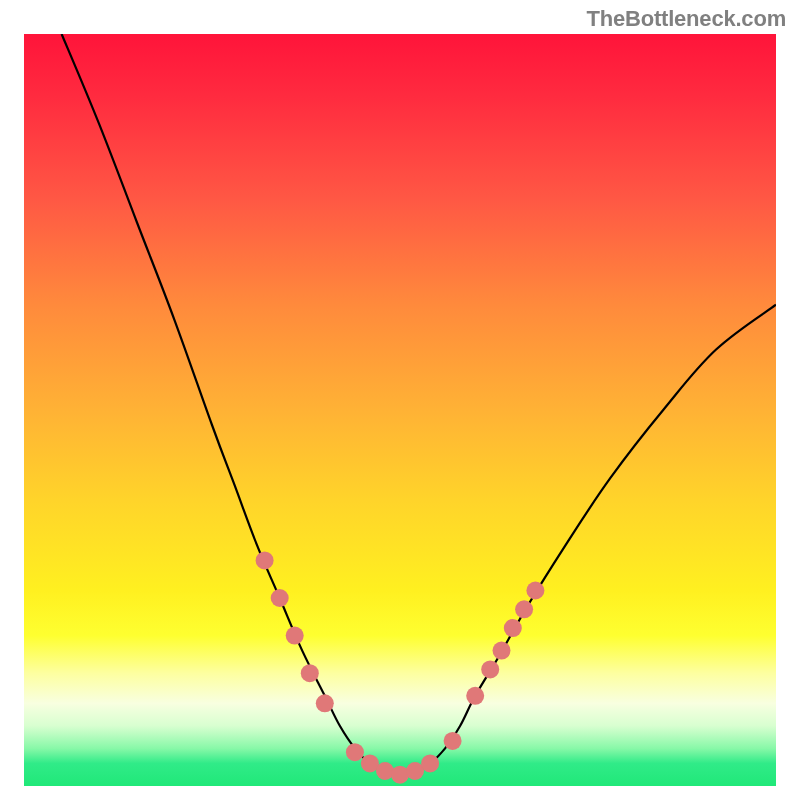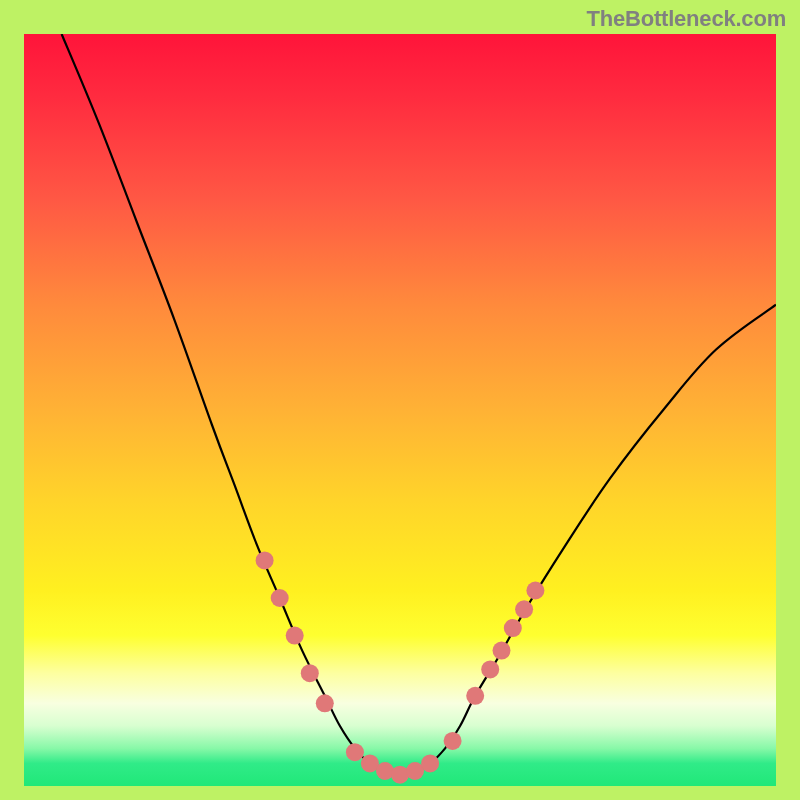--- a/index.html
+++ b/index.html
@@ -1,21 +1,21 @@
 <!DOCTYPE html>
 <html><head>
 <meta charset="utf-8">
 <style>
   * { margin: 0; padding: 0; box-sizing: border-box; }
   html, body { width: 800px; height: 800px; overflow: hidden; background: #000; }
   .frame {
     position: absolute;
     top: 0; left: 0;
     width: 800px; height: 800px;
-    background: #bef264;
+    background: #ffffff;
   }
   .plot {
     position: absolute;
     top: 34px;
     left: 24px;
     width: 752px;
     height: 752px;
   }
   .gradient-bg {
     position: absolute;

